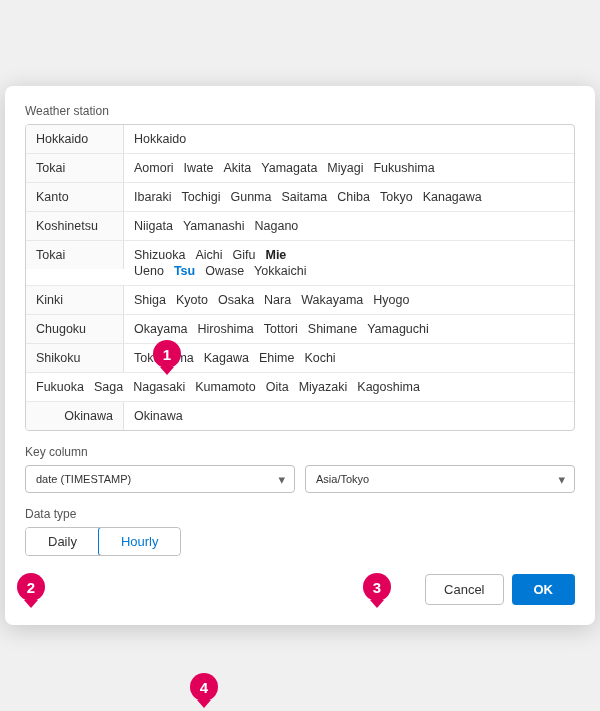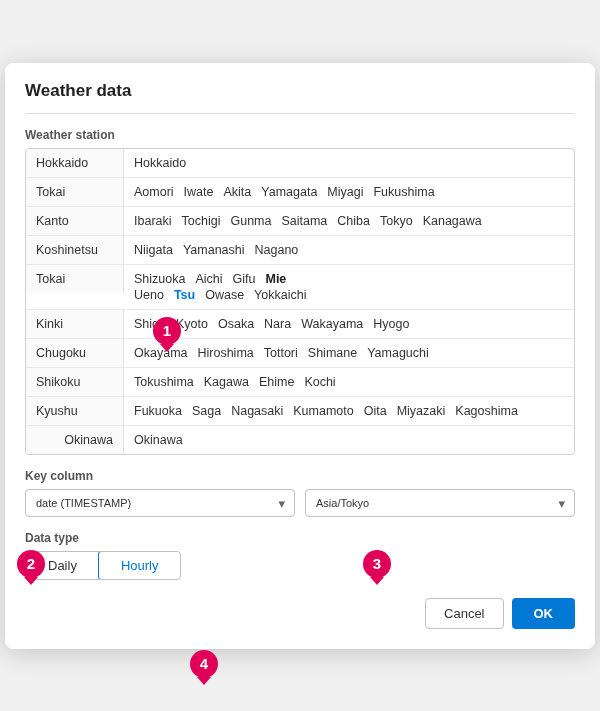--- a/index.html
+++ b/index.html
@@ -25,21 +25,21 @@
       font-weight: 600;
       color: #222;
       padding-bottom: 12px;
       border-bottom: 1px solid #e0e0e0;
       margin-bottom: 14px;
     }
     .section-label {
       font-size: 12px;
       color: #555;
       margin-bottom: 6px;
-      font-weight: 700;
+      font-weight: 400;
     }
     .station-table {
       border: 1px solid #d0d0d0;
       border-radius: 4px;
       overflow: hidden;
       margin-bottom: 14px;
       max-height: 380px;
       overflow-y: auto;
     }
     .station-row {
@@ -205,21 +205,20 @@
 <body>
 
 <div class="dialog" style="position:relative;">
 
   <div class="badge badge-1">1</div>
   <div class="badge badge-2">2</div>
   <div class="badge badge-3">3</div>
   <div class="badge badge-4">4</div>
   <div class="badge badge-5">5</div>
 
-  <div class="dialog-title">Weather data</div>
 
   <div class="section-label">Weather station</div>
 
   <div class="station-table">
 
   <div class="station-row">
         <div class="station-region">Hokkaido</div>
         <div class="station-cities">
           <span class="city">Hokkaido</span>
         </div>
@@ -296,21 +295,20 @@
       <div class="station-row">
         <div class="station-region">Shikoku</div>
         <div class="station-cities">
           <span class="city">Tokushima</span>
           <span class="city">Kagawa</span>
           <span class="city">Ehime</span>
           <span class="city">Kochi</span>
         </div>
       </div>
       <div class="station-row">
-        <div class="station-region">Kyushu</div>
         <div class="station-cities">
           <span class="city">Fukuoka</span>
           <span class="city">Saga</span>
           <span class="city">Nagasaki</span>
           <span class="city">Kumamoto</span>
           <span class="city">Oita</span>
           <span class="city">Miyazaki</span>
           <span class="city">Kagoshima</span>
         </div>
       </div>

